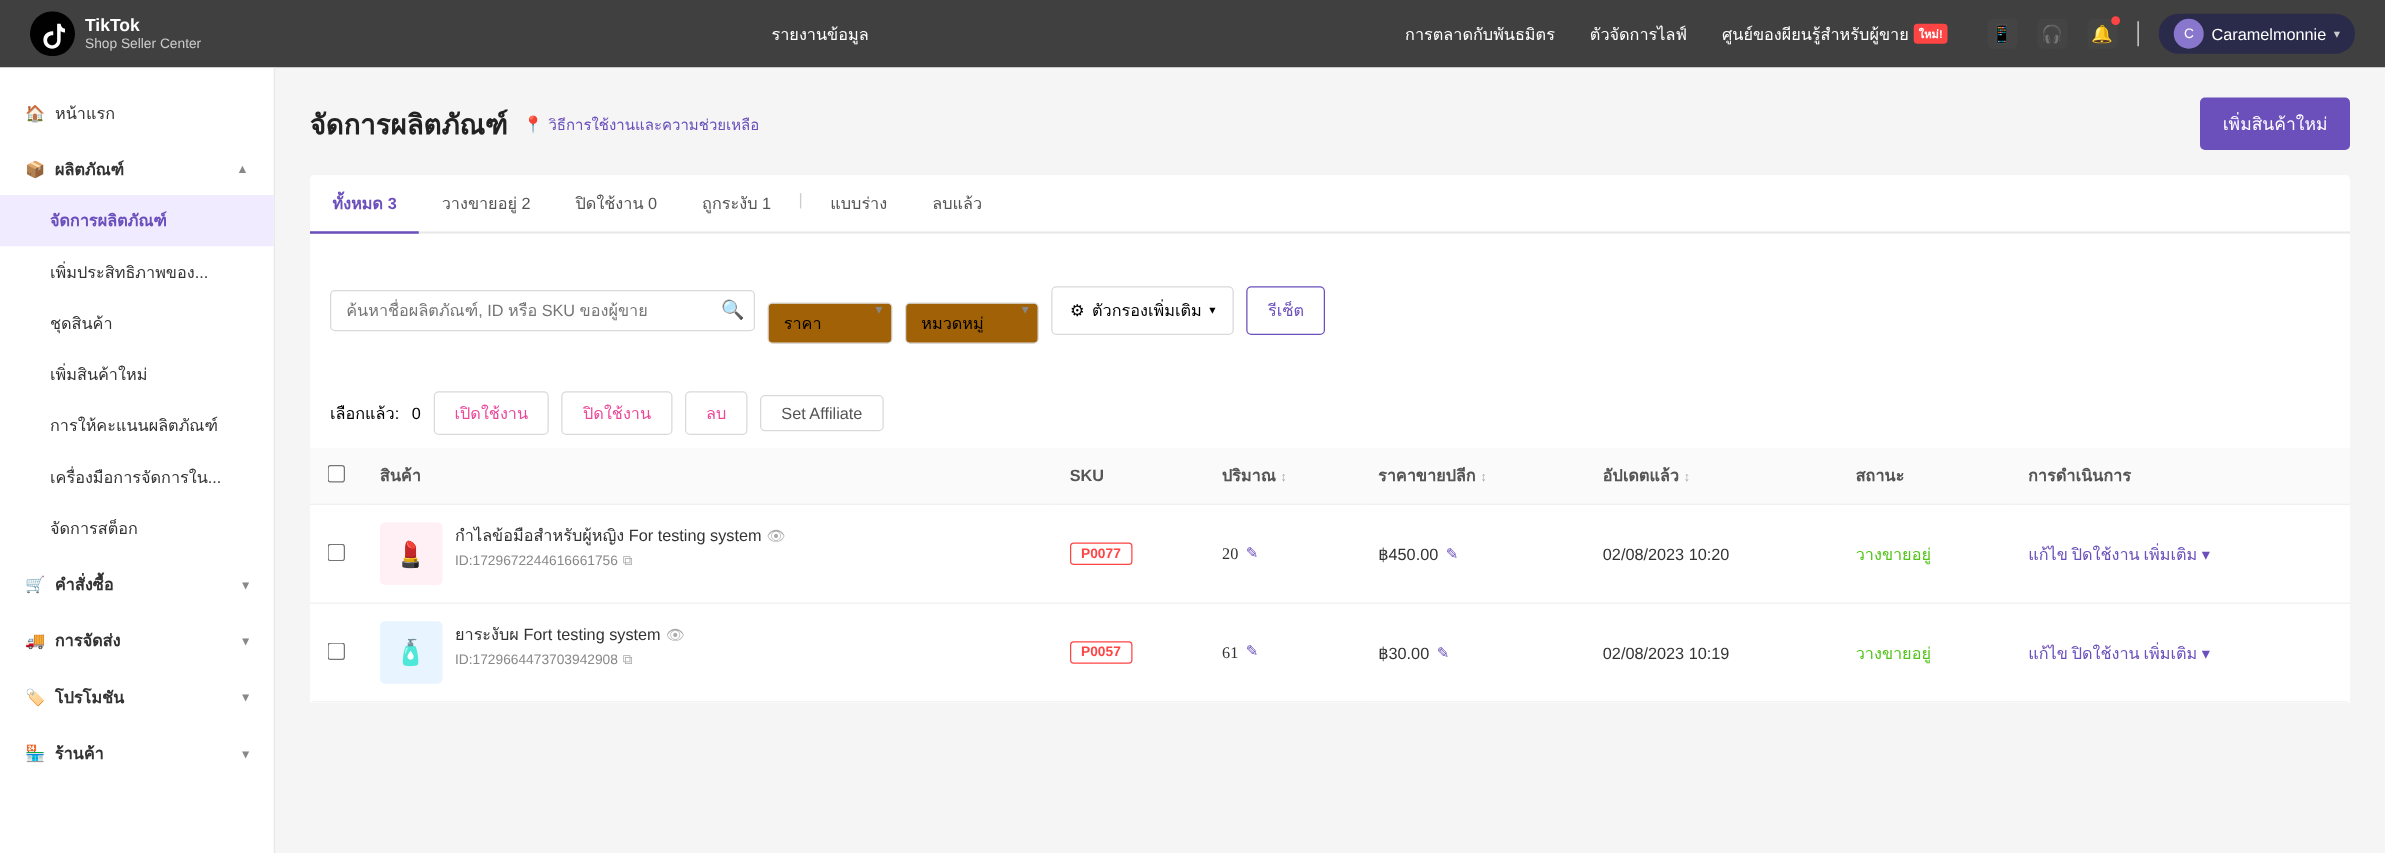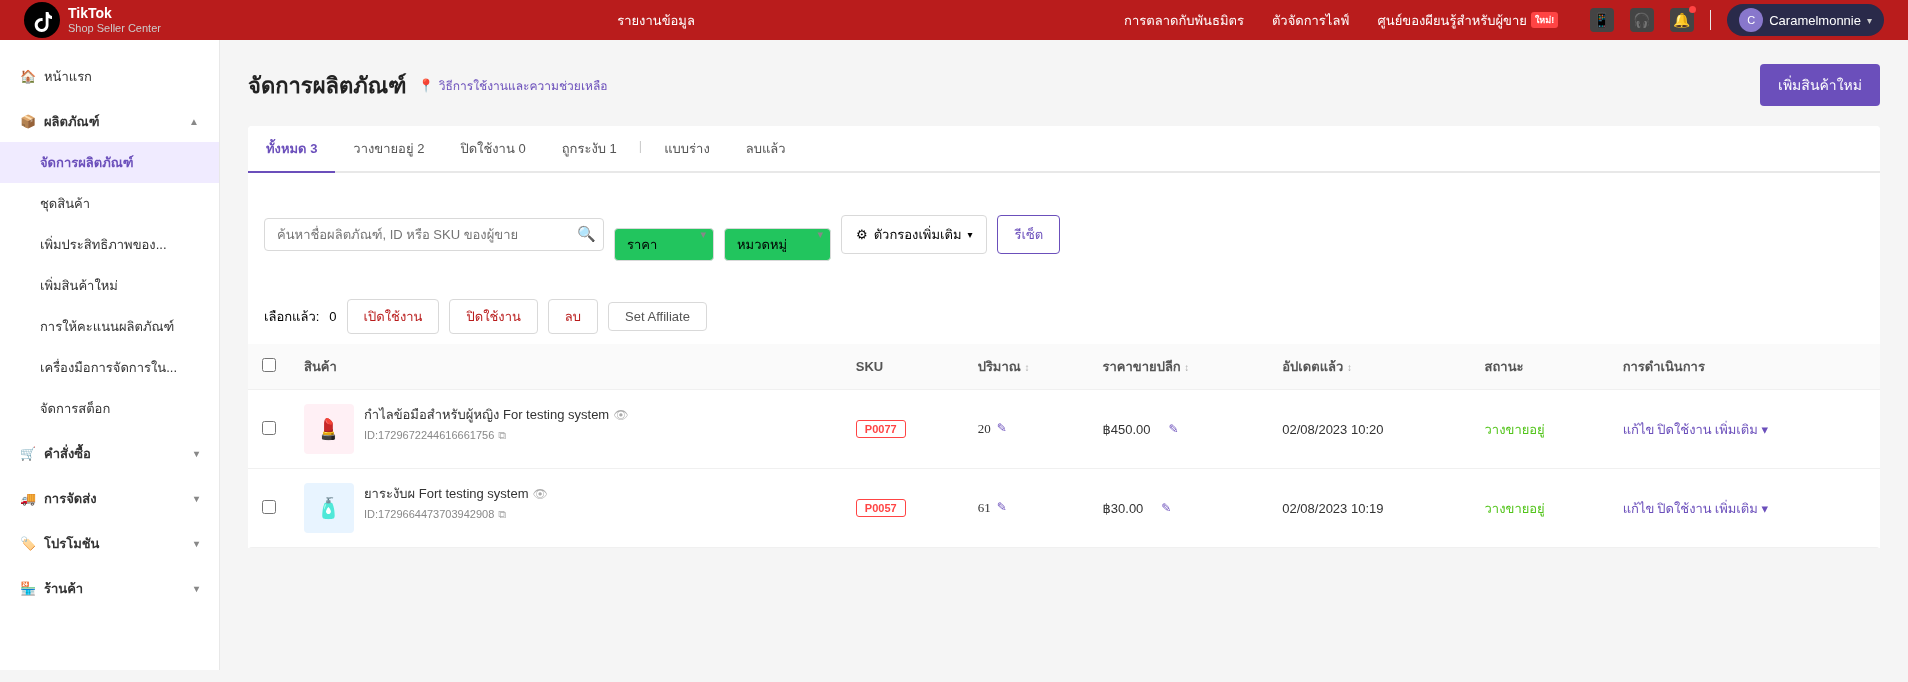--- a/index.html
+++ b/index.html
@@ -1,22 +1,22 @@
 <!DOCTYPE html>
 <html><head>
   <meta charset="utf-8">
   <style>
     * { box-sizing: border-box; margin: 0; padding: 0; }
     body { font-family: -apple-system, BlinkMacSystemFont, 'Segoe UI', sans-serif; background: #f5f5f5; font-size: 13px; }
 
     
     .top-nav {
-      background: #b91c1c;
+      background: #404040;
       color: #fff;
-      height: 40px;
+      height: 54px;
       display: flex;
       align-items: center;
       padding: 0 24px;
       gap: 32px;
     }
     .top-nav .logo-area {
       display: flex;
       align-items: center;
       gap: 8px;
       min-width: 160px;
@@ -244,21 +244,21 @@
       color: #888; cursor: pointer;
       background: none; border: none;
       font-size: 15px;
     }
     .filter-select {
       border: 1px solid #d9d9d9;
       border-radius: 4px;
       padding: 8px 42px 8px 12px;
       font-size: 13px;
       outline: none;
-      background: #22c55e;
+      background: #a16207;
       cursor: pointer;
       appearance: none;
       min-width: 100px;
       margin-top: 21px;
     }
     .select-wrap {
       position: relative;
     }
     .select-wrap::after {
       content: '▾';
@@ -298,21 +298,21 @@
       padding: 10px 16px;
       background: #fff;
     }
     .action-btn {
       border: 1px solid #d9d9d9;
       border-radius: 4px;
       padding: 6px 16px;
       font-size: 13px;
       cursor: pointer;
       background: #fff;
-      color: #b91c1c;
+      color: #ec4899;
     }
     .action-btn.affiliate {
       color: #555;
     }
     .action-btn:disabled {
       opacity: 0.5; cursor: default;
     }
 
     
     .table-wrap {
@@ -360,36 +360,36 @@
     .product-thumb.blue-bg { background: #e8f4ff; }
     .product-info .name {
       font-size: 13px;
       color: #333;
       margin-bottom: 4px;
       display: flex; align-items: center; gap: 4px;
     }
     .product-info .pid {
       font-size: 11px;
       color: #888;
-      display: flex; align-items: flex-start; gap: 4px;
+      display: flex; align-items: center; gap: 4px;
     }
     .eye-icon { color: #aaa; cursor: pointer; font-size: 12px; }
     .copy-icon { color: #aaa; cursor: pointer; font-size: 11px; }
     .sku-badge {
       display: inline-block;
       border: 1.5px solid #ff4444;
       color: #ff4444;
       padding: 2px 8px;
       border-radius: 3px;
       font-size: 11px;
       font-weight: 600;
     }
     .qty-cell { display: flex; align-items: flex-start; gap: 6px; font-family: Liberation Serif, serif; }
     .edit-icon { color: #6b4fbb; cursor: pointer; font-size: 12px; }
-    .price-cell { display: flex; align-items: flex-start; gap: 18px; }
+    .price-cell { display: flex; align-items: flex-start; gap: 6px; }
     .status-active { color: #52c41a; font-size: 13px; }
     .action-links { display: flex; flex-direction: row; gap: 3px; }
     .action-link { color: #6b4fbb; cursor: pointer; font-size: 13px; }
     .action-link.close { color: #6b4fbb; }
     .action-link.more { color: #6b4fbb; }
     .check-col { width: 36px; }
     .checkbox { width: 14px; height: 14px; cursor: pointer; }
     .divider-vertical { width: 1px; height: 20px; background: #e8e8e8; }
   </style>
 </head>
@@ -445,24 +445,24 @@
       <div class="sidebar-section-header">
         <span class="icon">📦</span>
         <span>ผลิตภัณฑ์</span>
         <span class="chevron">▲</span>
       </div>
       <div class="sidebar-sub">
         <div class="sidebar-item active">
           <span>จัดการผลิตภัณฑ์</span>
         </div>
         <div class="sidebar-item">
+          <span>เพิ่มประสิทธิภาพของ...</span>
+        </div>
+        <div class="sidebar-item">
           <span>ชุดสินค้า</span>
-        </div>
-        <div class="sidebar-item">
-          <span>เพิ่มประสิทธิภาพของ...</span>
         </div>
         <div class="sidebar-item">
           <span>เพิ่มสินค้าใหม่</span>
         </div>
         <div class="sidebar-item">
           <span>การให้คะแนนผลิตภัณฑ์</span>
         </div>
         <div class="sidebar-item">
           <span>เครื่องมือการจัดการใน...</span>
         </div>

